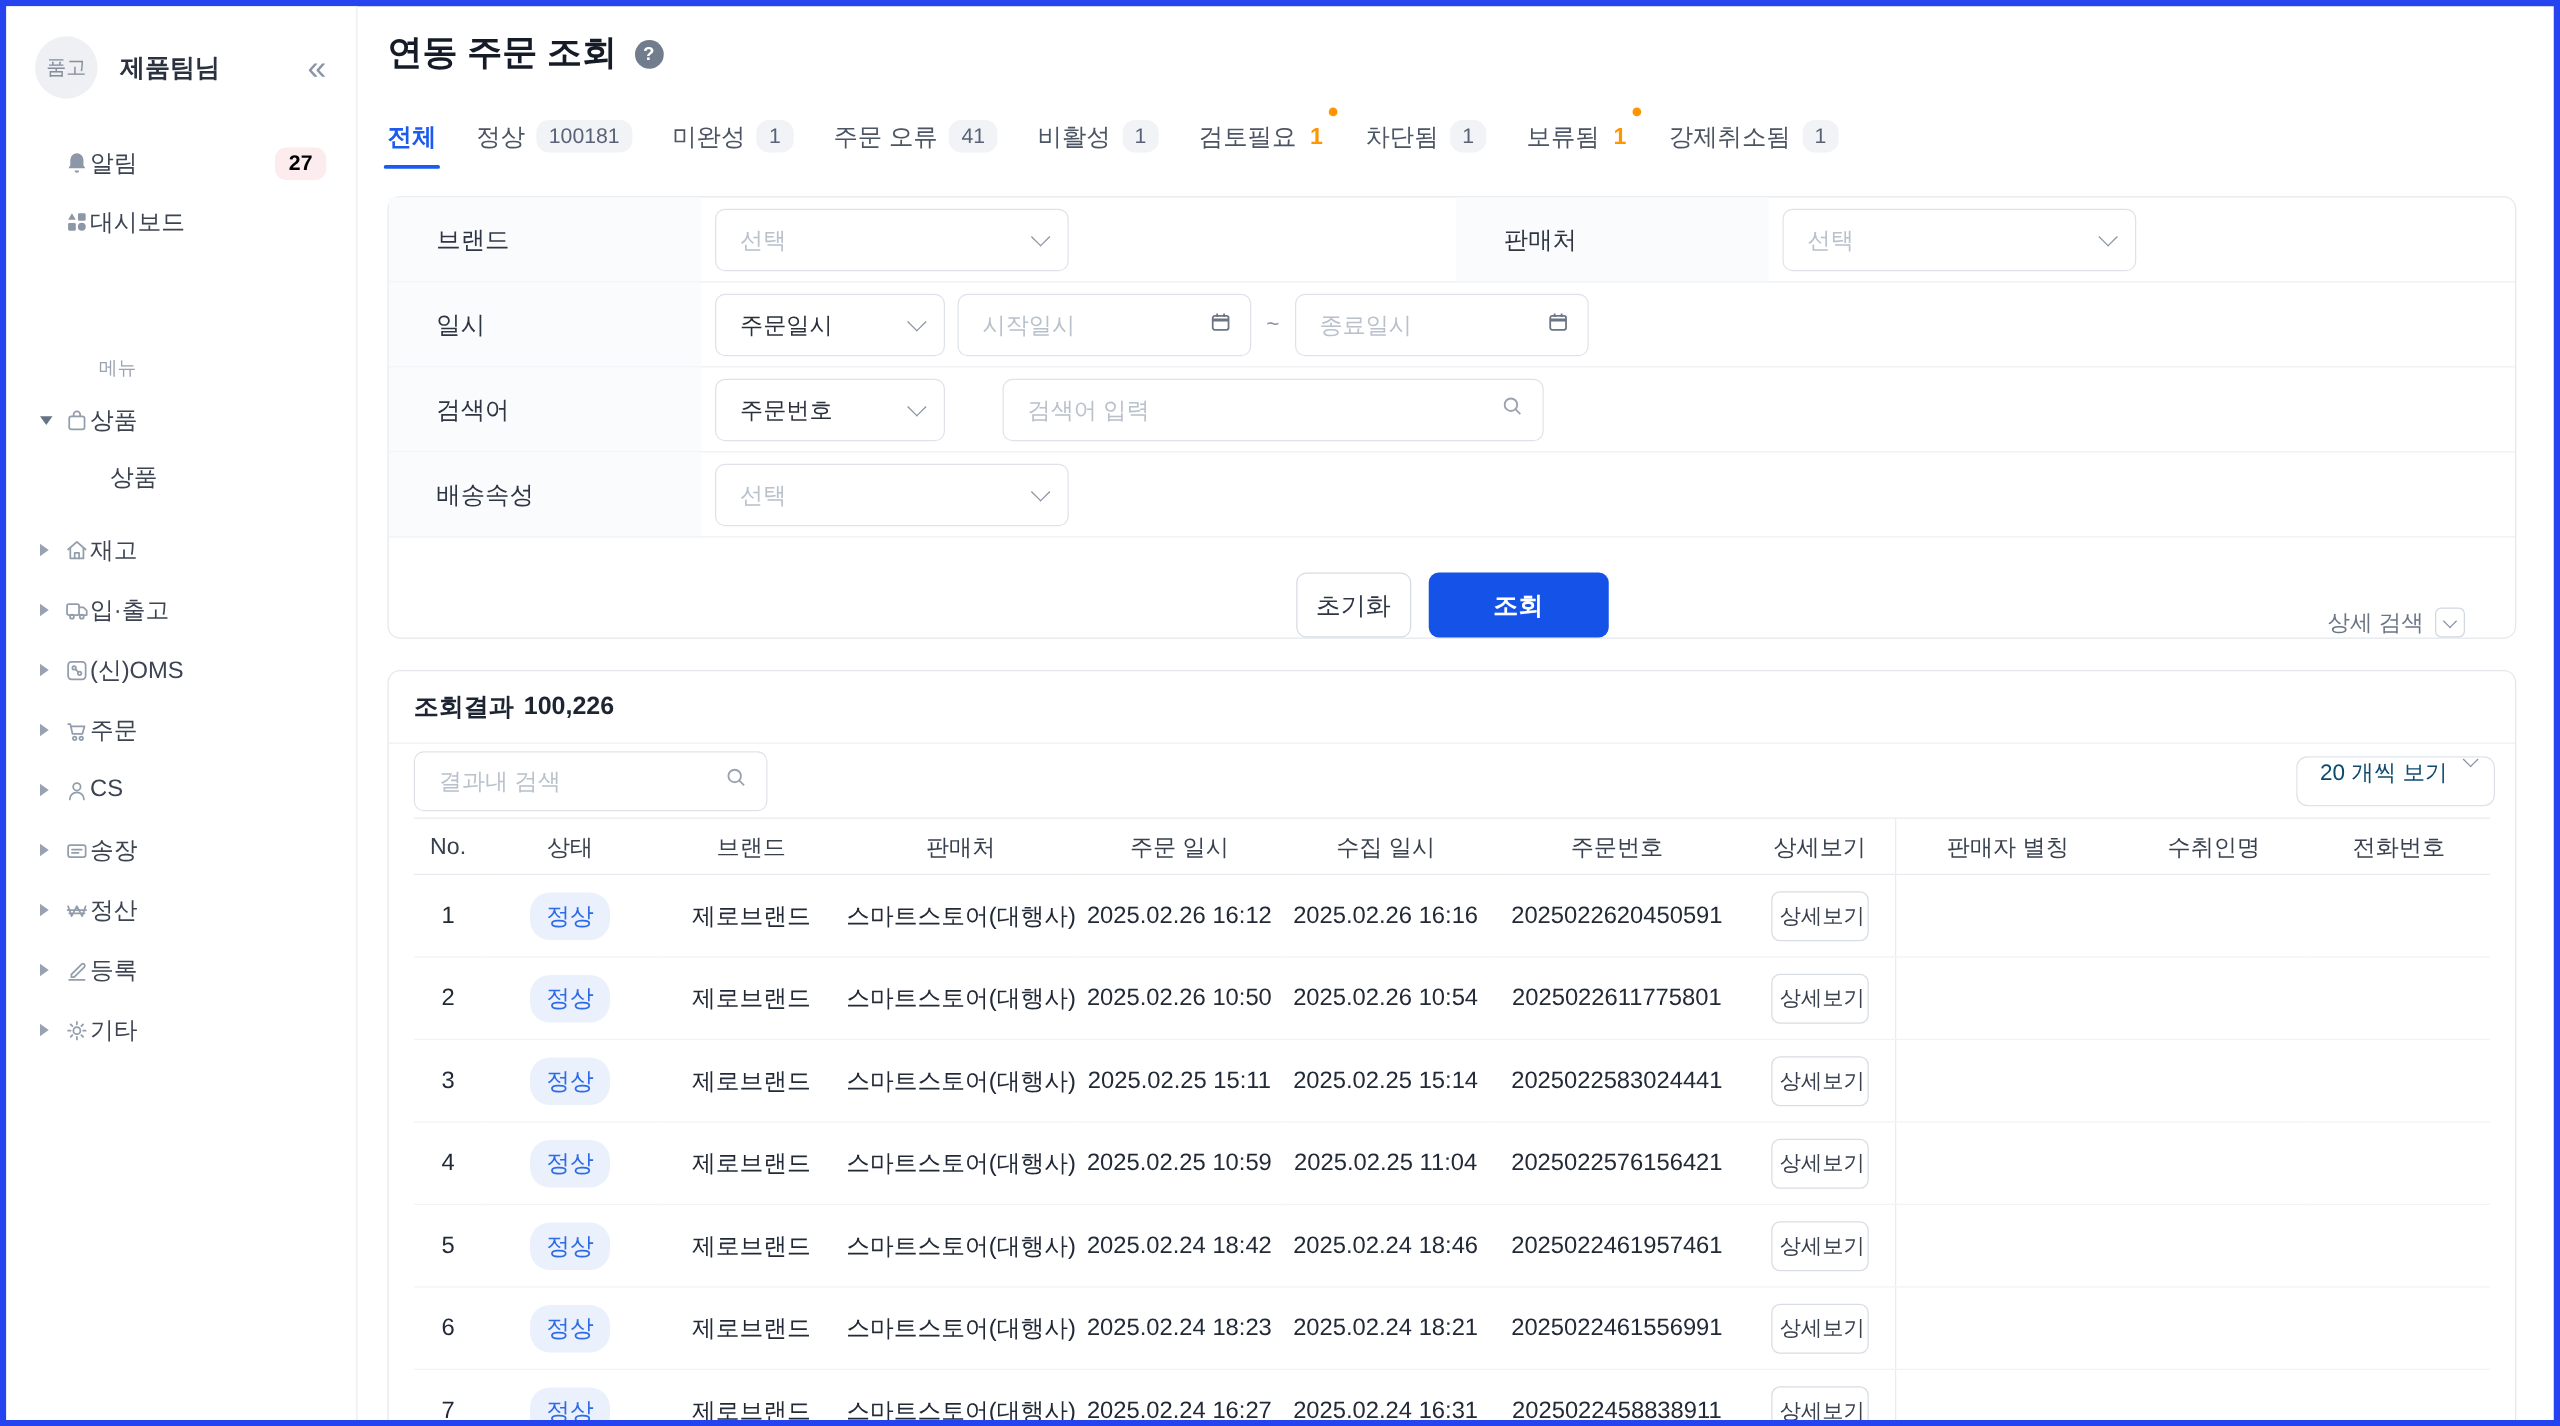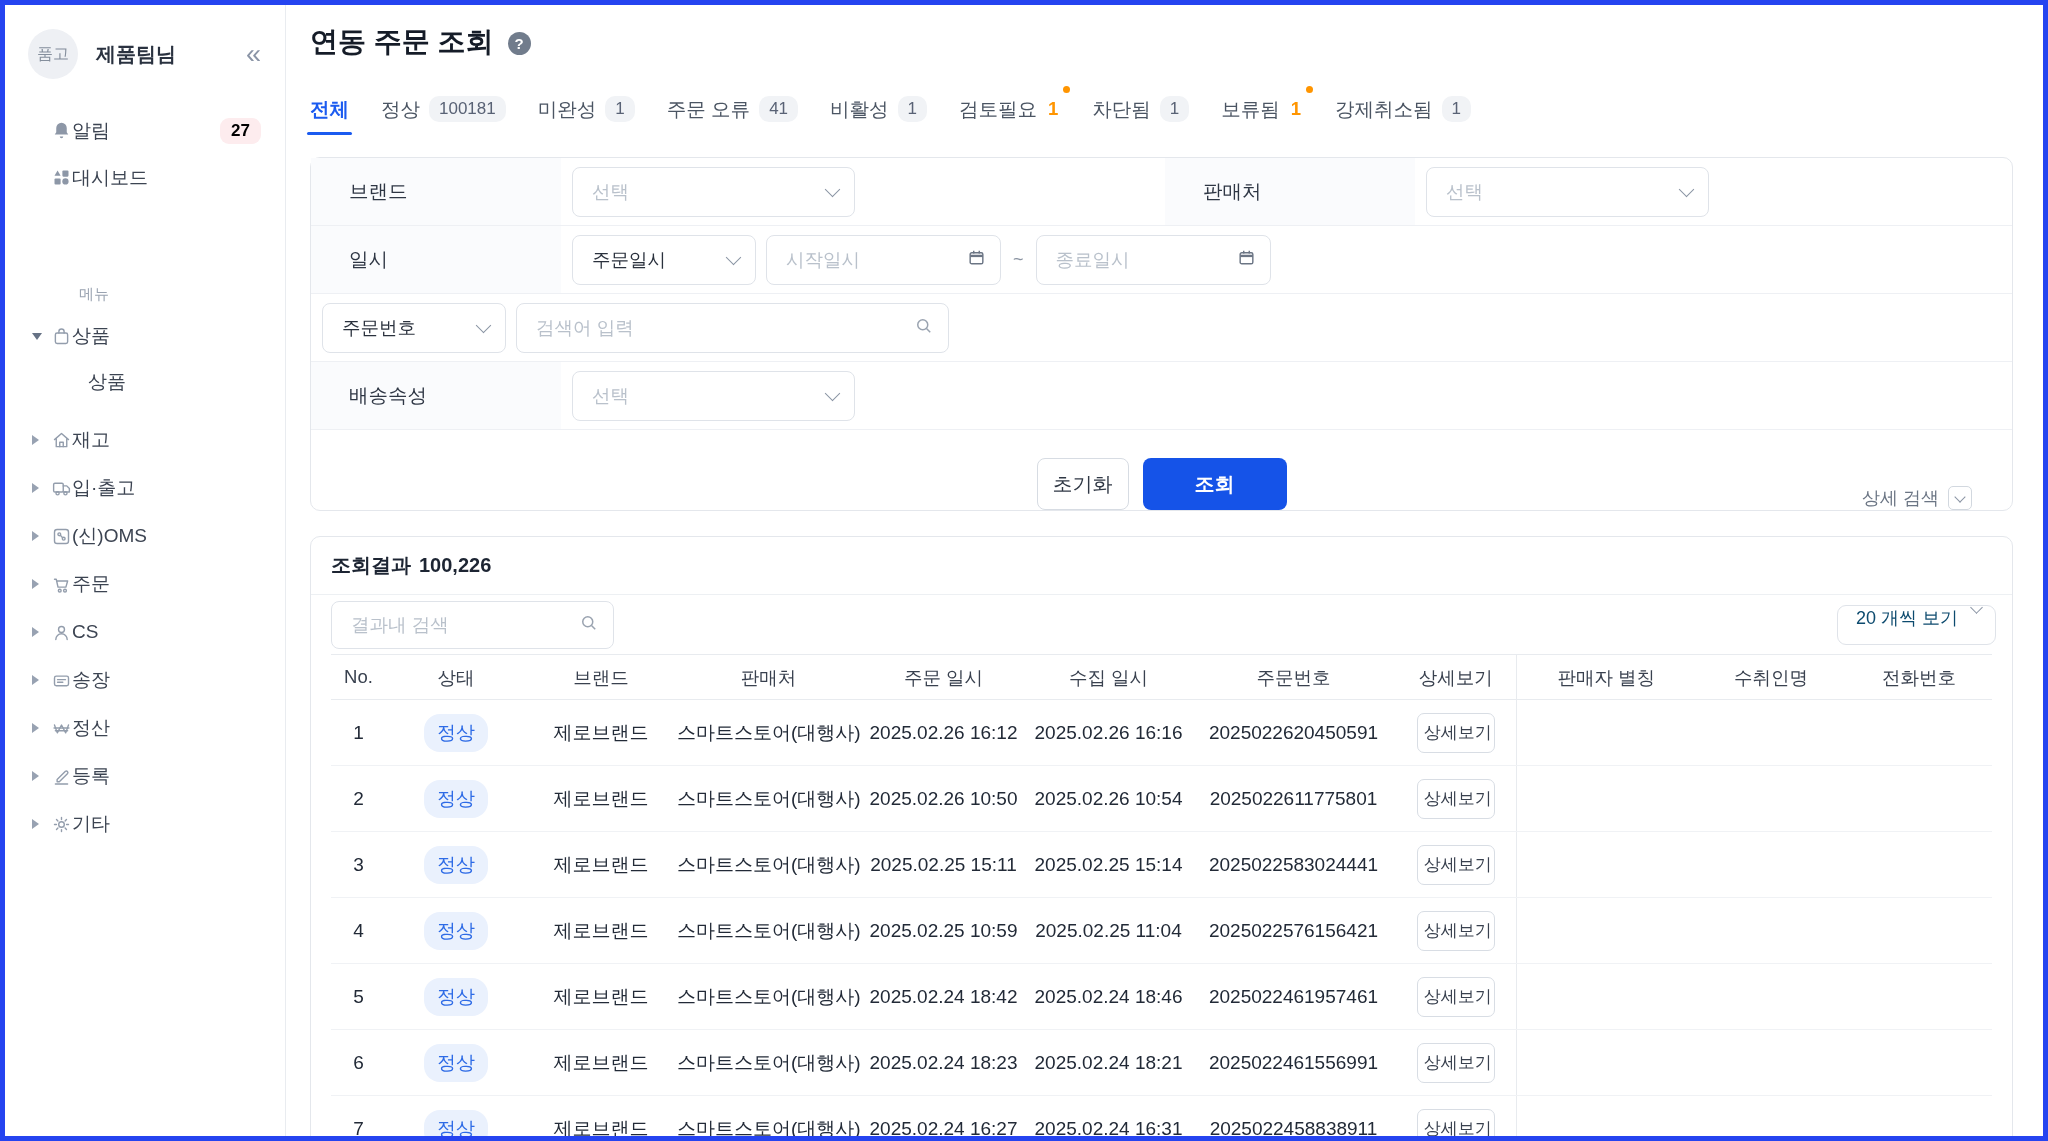--- a/index.html
+++ b/index.html
@@ -46,21 +46,21 @@
   .f-label{width:250px;min-width:250px;box-sizing:border-box;background:#fafbfd;display:flex;align-items:center;
            padding-left:38px;font-size:19.5px;color:#2e3644;font-weight:500;}
   .f-fields{display:flex;align-items:center;gap:10px;padding-left:11px;box-sizing:border-box;}
   .f-fields.half{width:604px;flex:none;}
   .select{height:50px;box-sizing:border-box;border:1px solid #dfe3e9;border-radius:8px;background:#fff;
           display:flex;align-items:center;justify-content:space-between;padding:0 16px 0 19px;cursor:pointer;}
   .select .ph{color:#b9c1cb;font-size:18.5px;}
   .select .val{color:#2a313d;font-size:18.5px;}
   .chev{width:10px;height:10px;border-right:1.8px solid #8a94a4;border-bottom:1.8px solid #8a94a4;
         transform:rotate(45deg);margin:-4px 0 0 14px;flex:none;}
-  .w283{width:283px;} .w184{width:184px;} .w235{width:235px;} .w433{width:433px;}
+  .w283{width:283px;} .w184{width:184px;} .w235{width:235px;} .w433{width:433px;margin-left:36px;}
   .inputbox{height:50px;box-sizing:border-box;border:1px solid #dfe3e9;border-radius:8px;background:#fff;
             display:flex;align-items:center;justify-content:space-between;padding:0 14px 0 6px;}
   .inputbox input{border:0;outline:0;font-size:18.5px;color:#2a313d;width:100%;padding-left:13px;background:transparent;font-family:inherit;}
   .inputbox input::placeholder{color:#b9c1cb;}
   .tilde{color:#8b94a2;font-size:18px;margin:0 2px;}
   .f-actions{height:80px;display:flex;align-items:flex-end;justify-content:center;position:relative;}
   .btn-reset{width:92px;height:52px;border:1px solid #d7dce3;border-radius:8px;background:#fff;font-size:20px;
              color:#2f3744;font-weight:500;cursor:pointer;font-family:inherit;}
   .btn-search{width:144px;height:52px;border:none;border-radius:8px;background:#1553e8;color:#fff;font-size:20px;
               font-weight:700;margin-left:14px;cursor:pointer;font-family:inherit;}
@@ -331,20 +331,21 @@
                   <rect x="4" y="6" width="16" height="14" rx="2"></rect>
                   <path d="M4 10h16" stroke-width="3"></path>
                   <path d="M8.5 3.5V7M15.5 3.5V7"></path>
                 </svg>
             </span>
           </div>
         </div>
       </div>
 
       <div class="f-row">
+        <div class="f-label">검색어</div>
         <div class="f-fields">
           <div class="select w184">
             <span class="val">주문번호</span>
             <i class="chev"></i>
           </div>
           <div class="inputbox w433">
             <input type="text" placeholder="검색어 입력" style="">
             <span class="sicon">
               <svg width="20" height="20" viewBox="0 0 24 24" fill="none" stroke="#9aa3b0" stroke-width="1.8">
                   <circle cx="10.5" cy="10.5" r="6"></circle>

